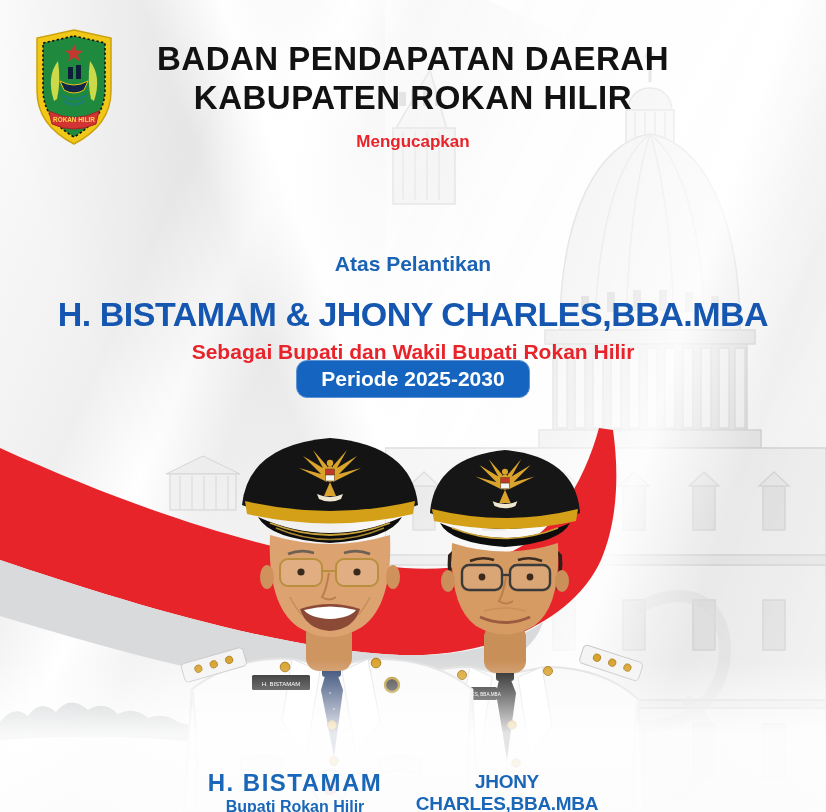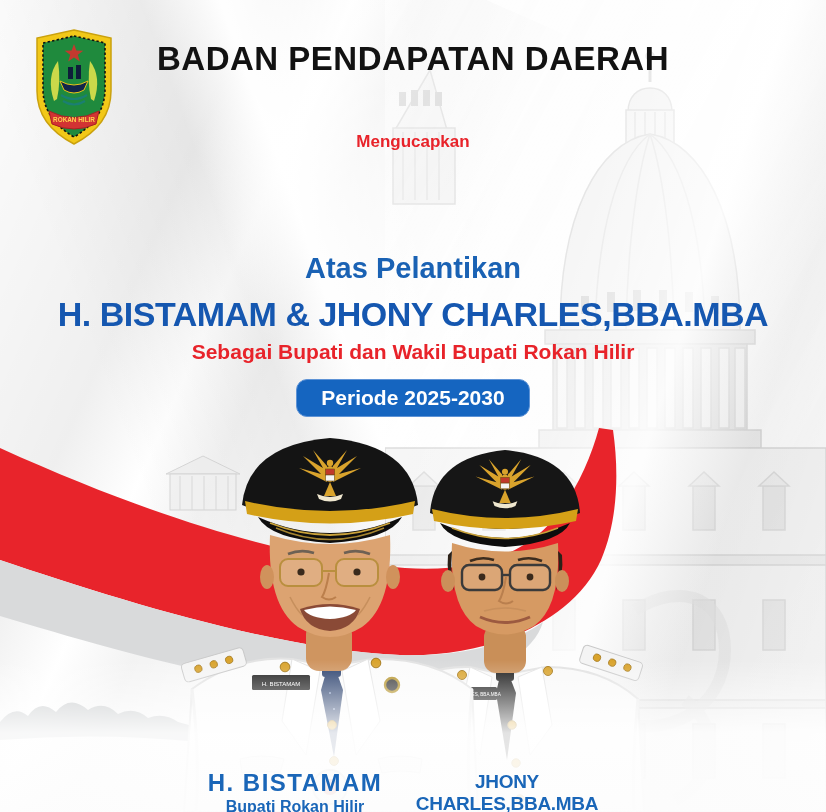--- a/index.html
+++ b/index.html
@@ -25,24 +25,24 @@
   .people-svg{left:140px;top:425px;}
   .bottom-fade{position:absolute;left:0;top:660px;width:826px;height:152px;
     background:linear-gradient(to bottom,rgba(255,255,255,0) 0%,rgba(255,255,255,.88) 48%,rgba(253,253,253,.94) 100%);}
   .logo{position:absolute;left:30px;top:27px;width:88px;height:122px;}
   .txt{position:absolute;left:0;width:826px;text-align:center;}
   .org1{top:40px;font-size:33px;font-weight:bold;color:#121212;letter-spacing:.5px;}
   .org2{top:79px;font-size:33px;font-weight:bold;color:#121212;letter-spacing:.5px;}
   .intro{top:132px;font-size:17px;font-weight:bold;color:#e8232a;}
   .greeting{top:168px;font-size:57px;font-weight:bold;font-style:italic;
     font-family:"DejaVu Serif",serif;color:#2166ae;letter-spacing:-1px;}
-  .occasion{top:252px;font-size:29px;font-weight:bold;color:#1a62b4;}
+  .occasion{top:252px;font-size:21px;font-weight:bold;color:#1a62b4;}
   .honorees{top:295px;font-size:34px;font-weight:bold;color:#1557b0;letter-spacing:-.5px;}
   .subtitle{top:340px;font-size:21px;font-weight:bold;color:#e8232a;}
-  .badge-wrap{top:379px;}
+  .badge-wrap{top:360px;}
   .badge{display:inline-block;background:#1565c0;color:#fff;font-size:21px;font-weight:bold;
     padding:6px 24px;border-radius:11px;border:1px solid #5e93d6;}
   .caption{position:absolute;text-align:center;color:#1a66b8;z-index:9;}
   .cap-left{left:183px;top:769px;width:224px;}
   .cap-right{left:393px;top:771px;width:228px;}
   .cap-name-l{font-size:24px;font-weight:bold;letter-spacing:1.5px;}
   .cap-name-r{font-size:19px;font-weight:bold;letter-spacing:-.3px;}
   .cap-title{font-size:16px;font-weight:bold;margin-top:1px;}
   .z2{z-index:2}.z3{z-index:3}.z4{z-index:4}.z5{z-index:5}.z6{z-index:6}
 </style>
@@ -329,20 +329,21 @@
     <path d="M64,74 Q72,50 60,34 Q57,54 61,72 Z" fill="#cbd94a"></path>
     <rect x="38" y="40" width="5" height="12" fill="#0e1d3a"></rect>
     <rect x="46" y="38" width="5" height="14" fill="#0e1d3a"></rect>
     <path d="M30,54 Q44,62 58,54 L54,63 Q44,69 34,63 Z" fill="#12264a" stroke="#e8c317" stroke-width="1"></path>
     <path d="M31,68 Q44,76 57,68 M33,74 Q44,81 55,74" stroke="#1b7f72" stroke-width="2.2" fill="none"></path>
     <path d="M19,84 Q44,97 69,84 L66,97 Q44,107 22,97 Z" fill="#d23333" stroke="#a82222" stroke-width="1"></path>
     <text x="44" y="95" font-size="6.4" font-weight="bold" fill="#ffd34d" text-anchor="middle" font-family="Liberation Sans, sans-serif">ROKAN HILIR</text>
   </svg>
 
   <div class="txt org1 z6">BADAN PENDAPATAN DAERAH</div>
+  <div class="txt org2 z6">KABUPATEN ROKAN HILIR</div>
   <div class="txt intro z6">Mengucapkan</div>
   <div class="txt occasion z6">Atas Pelantikan</div>
   <div class="txt honorees z6">H. BISTAMAM &amp; JHONY CHARLES,BBA.MBA</div>
   <div class="txt subtitle z6">Sebagai Bupati dan Wakil Bupati Rokan Hilir</div>
   <div class="txt badge-wrap z6">
     <span class="badge">Periode 2025-2030</span>
   </div>
 
   <div class="caption cap-left">
     <div class="cap-name-l">H. BISTAMAM</div>

